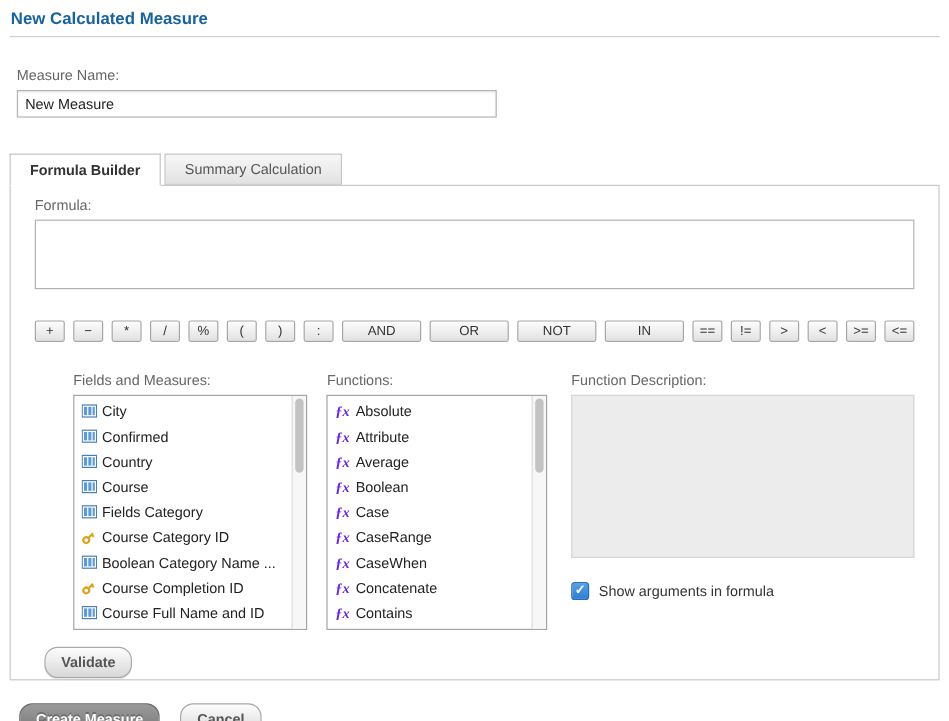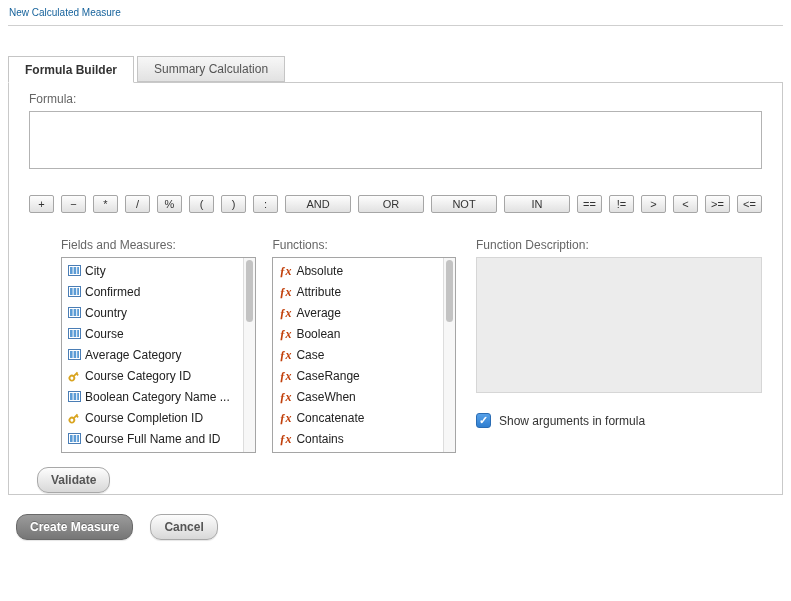--- a/index.html
+++ b/index.html
@@ -6,21 +6,21 @@
   html, body { background: #fff; }
   body {
     width: 791px; height: 601px;
     font-family: "Liberation Sans", sans-serif;
     font-size: 12px; color: #333;
     overflow: hidden;
   }
   .page { padding: 5px 8px 0 8px; }
 
   .page-title {
-    color: #17639c; font-weight: normal; font-size: 10px;
+    color: #17639c; font-weight: bold; font-size: 14px;
     padding: 2px 0 7px 1px;
     border-bottom: 1px solid #cfcfcf;
   }
 
   .measure-section { margin: 25px 0 0 6px; }
   .measure-label { color: #666; display: block; }
   .measure-input {
     margin-top: 5px; width: 400px; height: 23px;
     border: 1px solid #b3b3b3; padding: 0 6px;
     font: 12px "Liberation Sans", sans-serif; color: #222;
@@ -78,21 +78,21 @@
   .desc-col { flex: 1; margin-left: 20px; }
   .list-inner { padding: 2px 14px 0 3px; }
   .list-item {
     display: flex; align-items: center; gap: 4px;
     height: 21px; padding-left: 2px; cursor: default;
     white-space: nowrap; overflow: hidden; color: #222;
   }
   .li-icon { width: 14px; height: 14px; display: inline-flex; align-items: center; justify-content: center; flex: 0 0 14px; }
   .fx {
     font-family: "Liberation Serif", serif; font-style: italic; font-weight: bold;
-    color: #c2410c; font-size: 12px; line-height: 1;
+    color: #6d28d9; font-size: 12px; line-height: 1;
   }
   .scrollbar {
     position: absolute; top: 0; right: 0; bottom: 0; width: 12px;
     background: #f7f7f7; border-left: 1px solid #ddd;
   }
   .scroll-thumb {
     position: absolute; top: 2px; left: 2px; width: 7px; height: 62px;
     background: #c3c3c3; border-radius: 4px;
   }
 
@@ -125,20 +125,24 @@
     text-shadow: 0 -1px 0 rgba(0,0,0,0.25);
   }
 </style>
 </head>
 <body>
 
 <div class="page">
 
   <div class="page-title">New Calculated Measure</div>
 
+  <div class="measure-section">
+    <label class="measure-label">Measure Name:</label>
+    <input class="measure-input" type="text" value="New Measure" style="">
+  </div>
 
   <div class="tabs">
     <div class="tab active">Formula Builder</div>
     <div class="tab">Summary Calculation</div>
   </div>
 
   <div class="panel">
 
     <div class="formula-label">Formula:</div>
     <textarea class="formula-input" style=""></textarea>
@@ -216,21 +220,21 @@
               </div>
               <div class="list-item">
                 <span class="li-icon">
                   <svg width="13" height="13" viewBox="0 0 13 13">
                     <rect x="0.5" y="1.5" width="12" height="10" fill="#fff" stroke="#4a7db5"></rect>
                     <rect x="2" y="3" width="2.6" height="7" fill="#5b9bd5"></rect>
                     <rect x="5.6" y="3" width="2.6" height="7" fill="#5b9bd5"></rect>
                     <rect x="9.2" y="3" width="1.8" height="7" fill="#5b9bd5"></rect>
                   </svg>
                 </span>
-                <span>Average Category</span>
+                <span>Fields Category</span>
               </div>
               <div class="list-item">
                 <span class="li-icon">
                   <svg width="14" height="14" viewBox="0 0 14 14">
                     <g transform="rotate(-45 7 7)" stroke="#d9a420" stroke-width="1.8" fill="none">
                       <circle cx="4" cy="7" r="2.4"></circle>
                       <line x1="6.4" y1="7" x2="12" y2="7"></line>
                       <line x1="10.4" y1="7" x2="10.4" y2="9.4"></line>
                     </g>
                   </svg>

